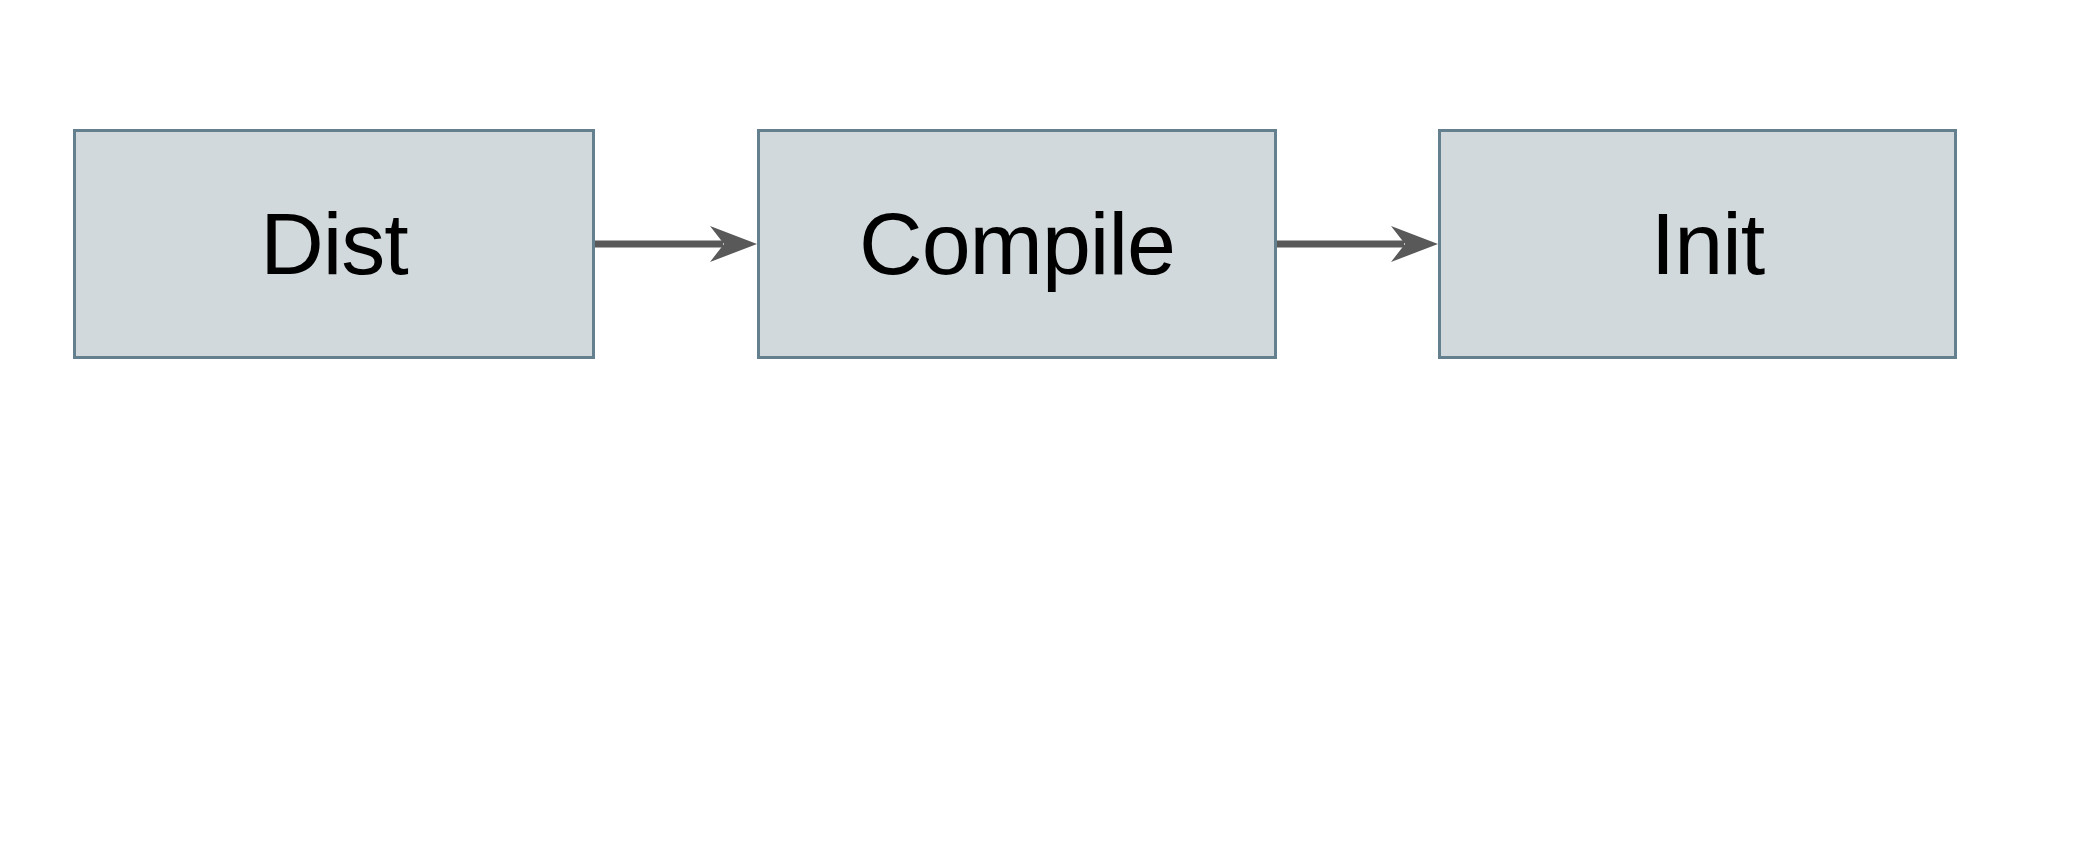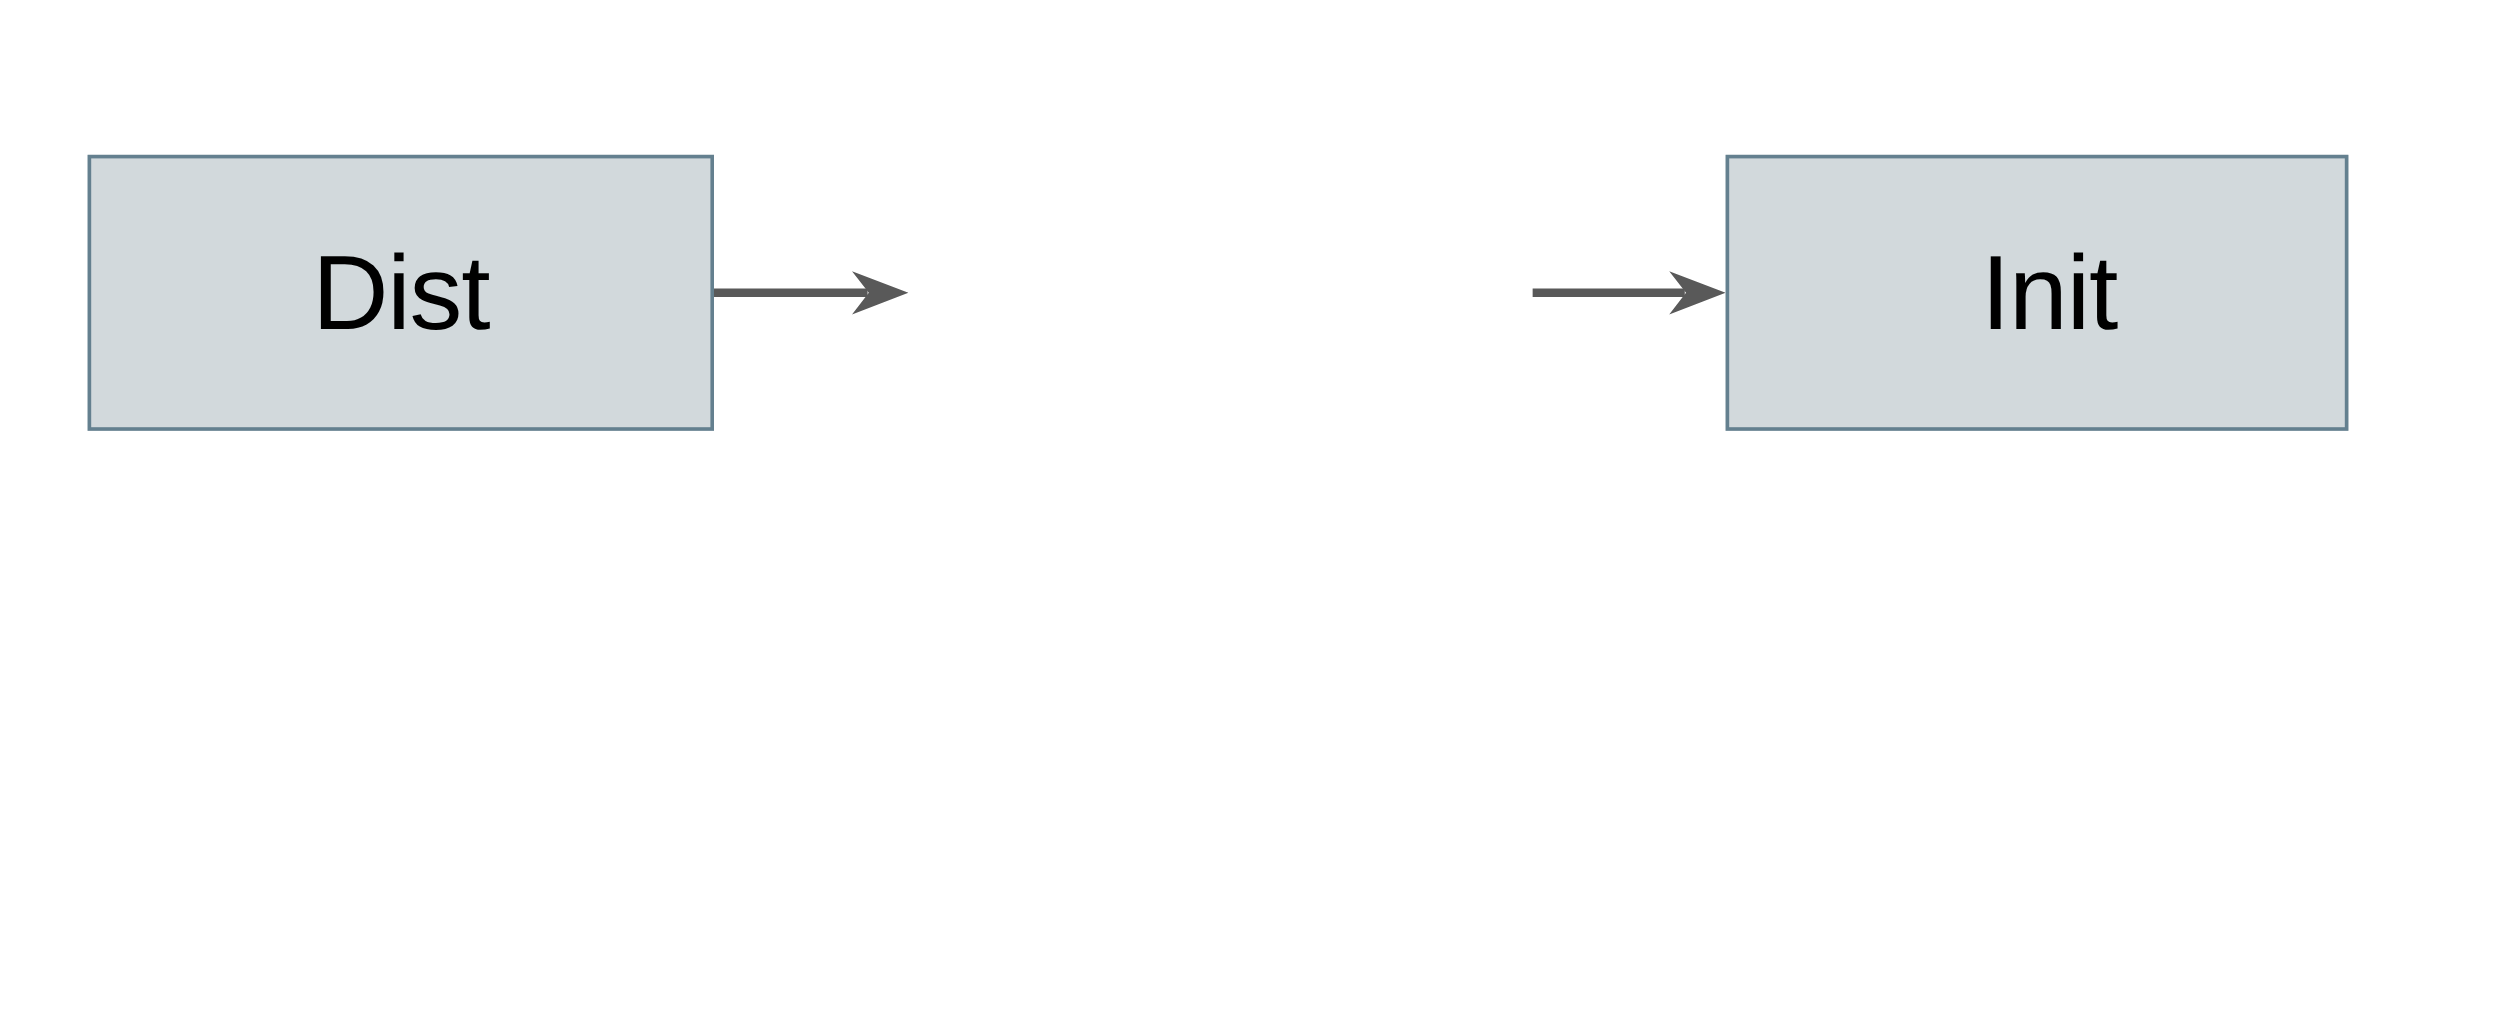--- a/index.html
+++ b/index.html
@@ -49,20 +49,23 @@
 
   <div class="node node-dist">
     <span>Dist</span>
   </div>
 
   <svg class="connector connector-1" width="162" height="40">
     <line x1="0" y1="20" x2="128" y2="20"></line>
     <polygon points="162,20 115,2 129,20 115,38"></polygon>
   </svg>
 
+  <div class="node node-compile">
+    <span>Compile</span>
+  </div>
 
   <svg class="connector connector-2" width="161" height="40">
     <line x1="0" y1="20" x2="127" y2="20"></line>
     <polygon points="161,20 114,2 128,20 114,38"></polygon>
   </svg>
 
   <div class="node node-init">
     <span>Init</span>
   </div>
 

